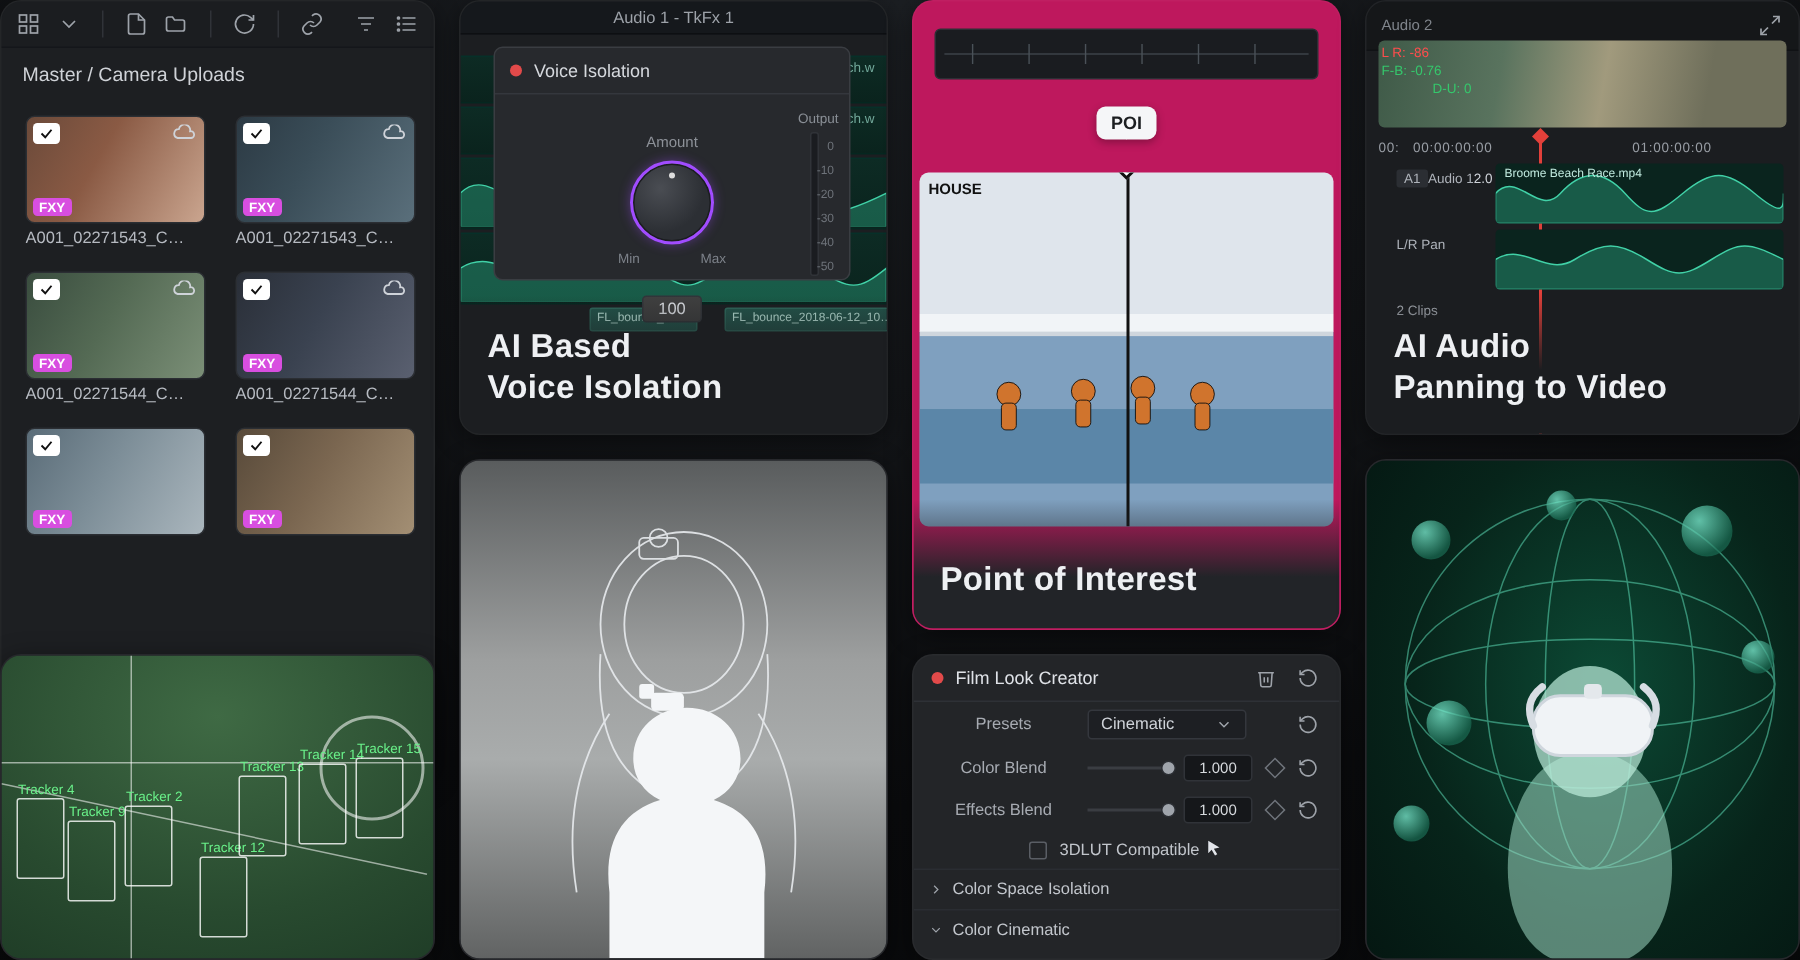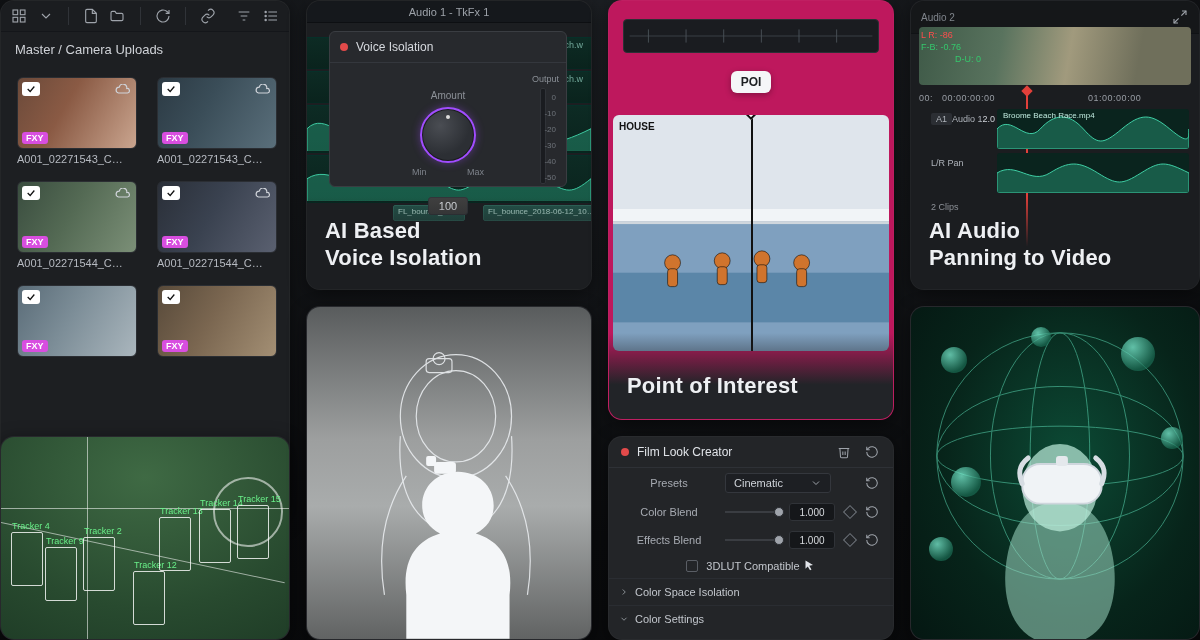--- a/index.html
+++ b/index.html
@@ -475,21 +475,21 @@
   <div class="fl-section">
     <svg class="chev" viewBox="0 0 24 24" style="stroke:#9ea3aa;fill:none;stroke-width:2">
         <polyline points="9 6 15 12 9 18"></polyline>
       </svg>
     <span>Color Space Isolation</span>
   </div>
   <div class="fl-section">
     <svg class="chev" viewBox="0 0 24 24" style="stroke:#9ea3aa;fill:none;stroke-width:2">
         <polyline points="6 9 12 15 18 9"></polyline>
       </svg>
-    <span>Color Settings</span>
+    <span>Color Cinematic</span>
   </div>
 
   <div class="fl-row">
     
     
     
     
     
   </div>
 

